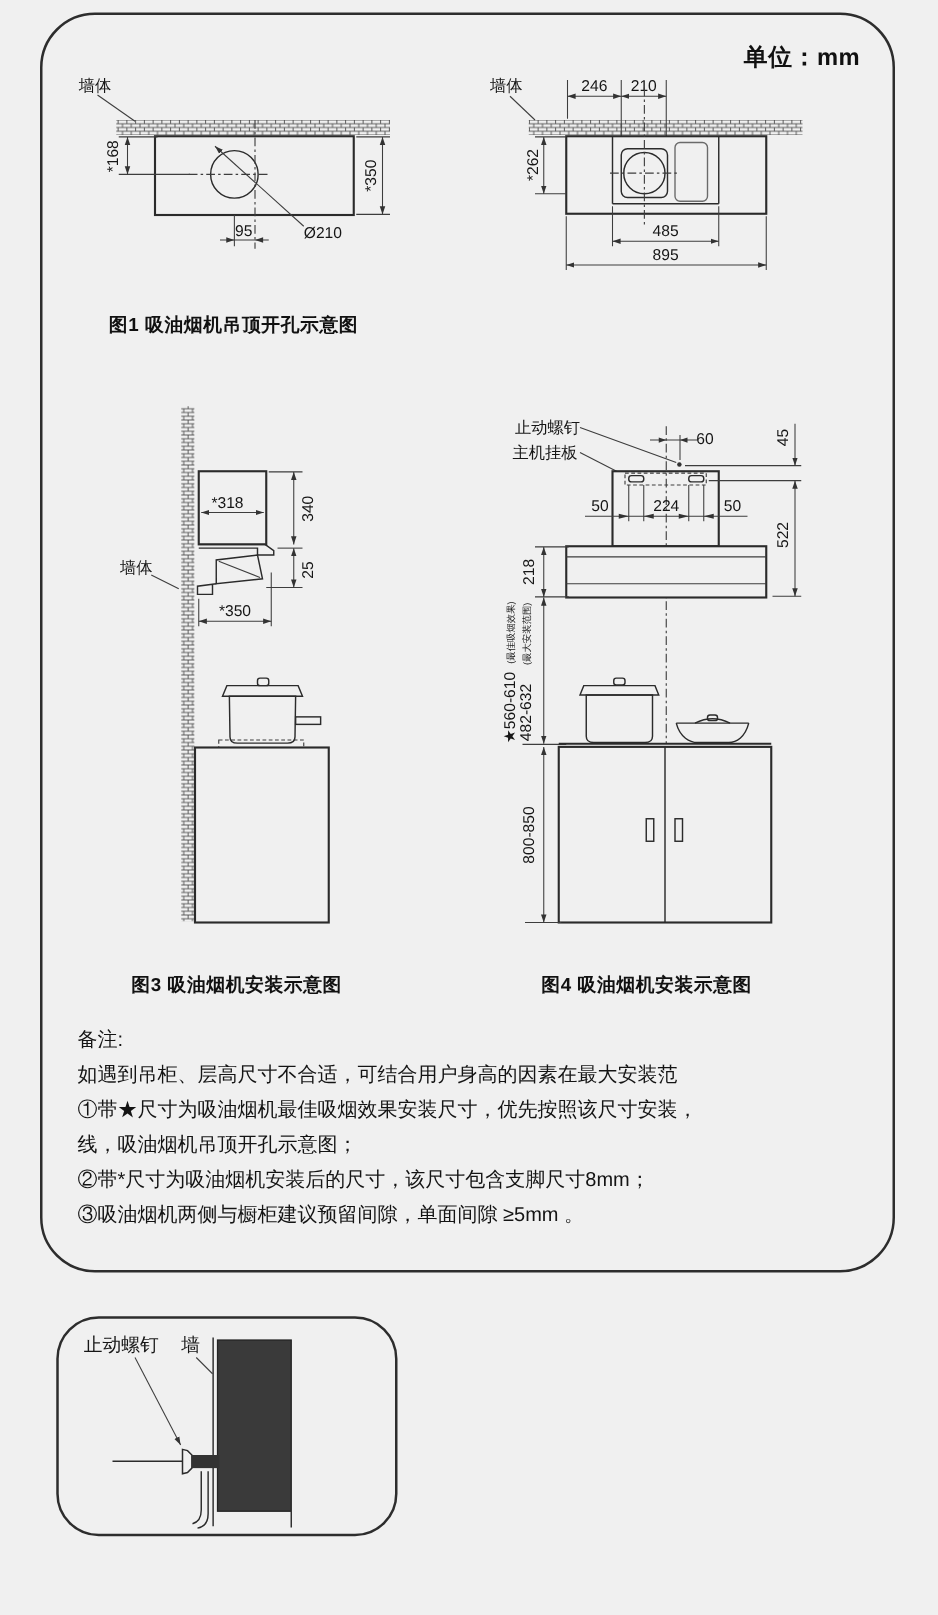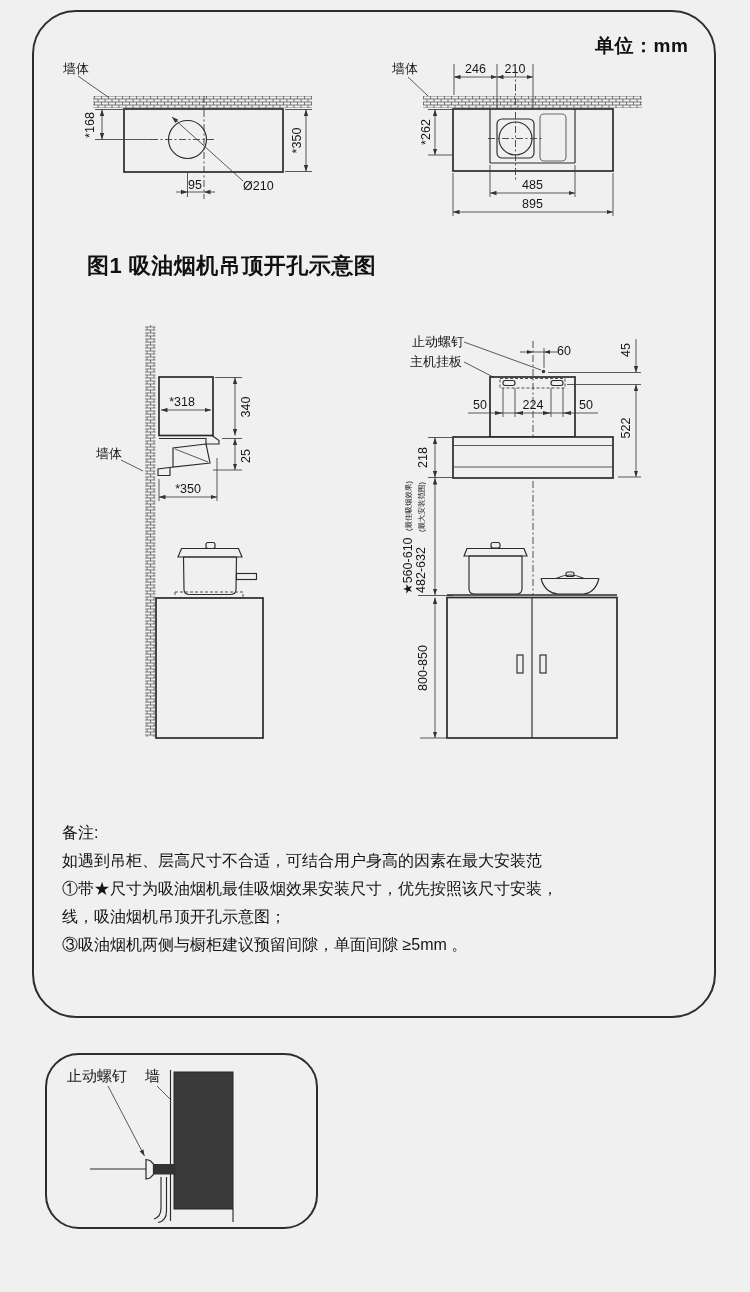--- a/index.html
+++ b/index.html
@@ -20,21 +20,21 @@
   }
   .main-panel{left:32px;top:10px;width:684px;height:1008px;border-radius:44px;}
   .detail-panel{left:45px;top:1053px;width:273px;height:176px;border-radius:34px;}
   .unit{
     position:absolute;left:595px;top:33px;
     font-size:19px;font-weight:600;letter-spacing:.5px;color:#111;
   }
   .fig{position:absolute;}
   .caption{
     position:absolute;
-    font-size:22px;font-weight:700;color:#111;
+    font-size:15px;font-weight:700;color:#111;
     letter-spacing:.5px;white-space:nowrap;
   }
   .notes{
     position:absolute;left:62px;top:819px;width:660px;
     font-size:16px;line-height:28px;color:#141414;
   }
   .notes div{white-space:nowrap;}
   
   svg text{fill:#161616;}
   .dim{font-size:12.5px;}
@@ -319,26 +319,29 @@
       <rect class="s-mid" x="540" y="655" width="6" height="18" stroke-width="1.1"></rect>
     </g>
 
     <g>
       <line class="s-thin" x1="420" y1="738" x2="449" y2="738"></line>
       <line class="s-thin" x1="435" y1="597.5" x2="435" y2="738" marker-start="url(#ar4)" marker-end="url(#ar4)"></line>
       <text class="dim" x="423" y="668" dy="4" text-anchor="middle" transform="rotate(-90 423 668)">800-850</text>
     </g>
   </svg>
 
+  <div class="caption" style="left:105px;top:779px">图3 吸油烟机安装示意图</div>
+  <div class="caption" style="left:433px;top:779px">图4 吸油烟机安装示意图</div>
 
   <div class="notes">
     <div>备注:</div>
     <div>如遇到吊柜、层高尺寸不合适，可结合用户身高的因素在最大安装范</div>
     <div>①带★尺寸为吸油烟机最佳吸烟效果安装尺寸，优先按照该尺寸安装，</div>
     <div>线，吸油烟机吊顶开孔示意图；</div>
+    <div>②带*尺寸为吸油烟机安装后的尺寸，该尺寸包含支脚尺寸8mm；</div>
     <div>③吸油烟机两侧与橱柜建议预留间隙，单面间隙 ≥5mm 。</div>
   </div>
 
   <div class="panel detail-panel"></div>
   <svg class="fig" style="left:45px;top:1053px" width="273" height="176" viewBox="45 1053 273 176">
     <defs>
       <marker id="ar5" viewBox="0 0 7 5" markerWidth="7" markerHeight="5" refX="6.5" refY="2.5" orient="auto-start-reverse" markerUnits="userSpaceOnUse">
         <path d="M0,.3 L6.5,2.5 L0,4.7 Z" fill="#333"></path>
       </marker>
     </defs>

